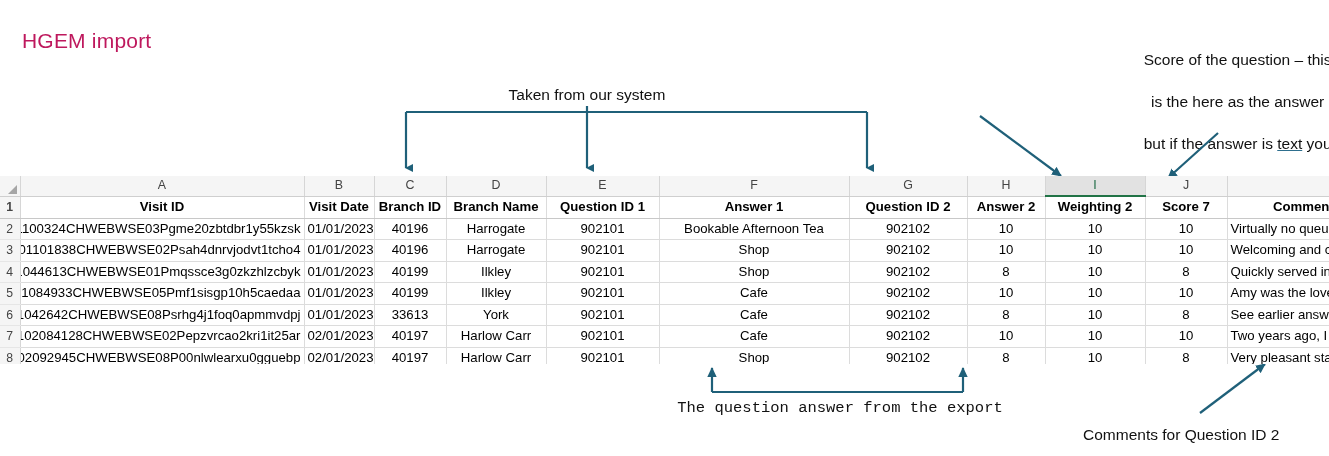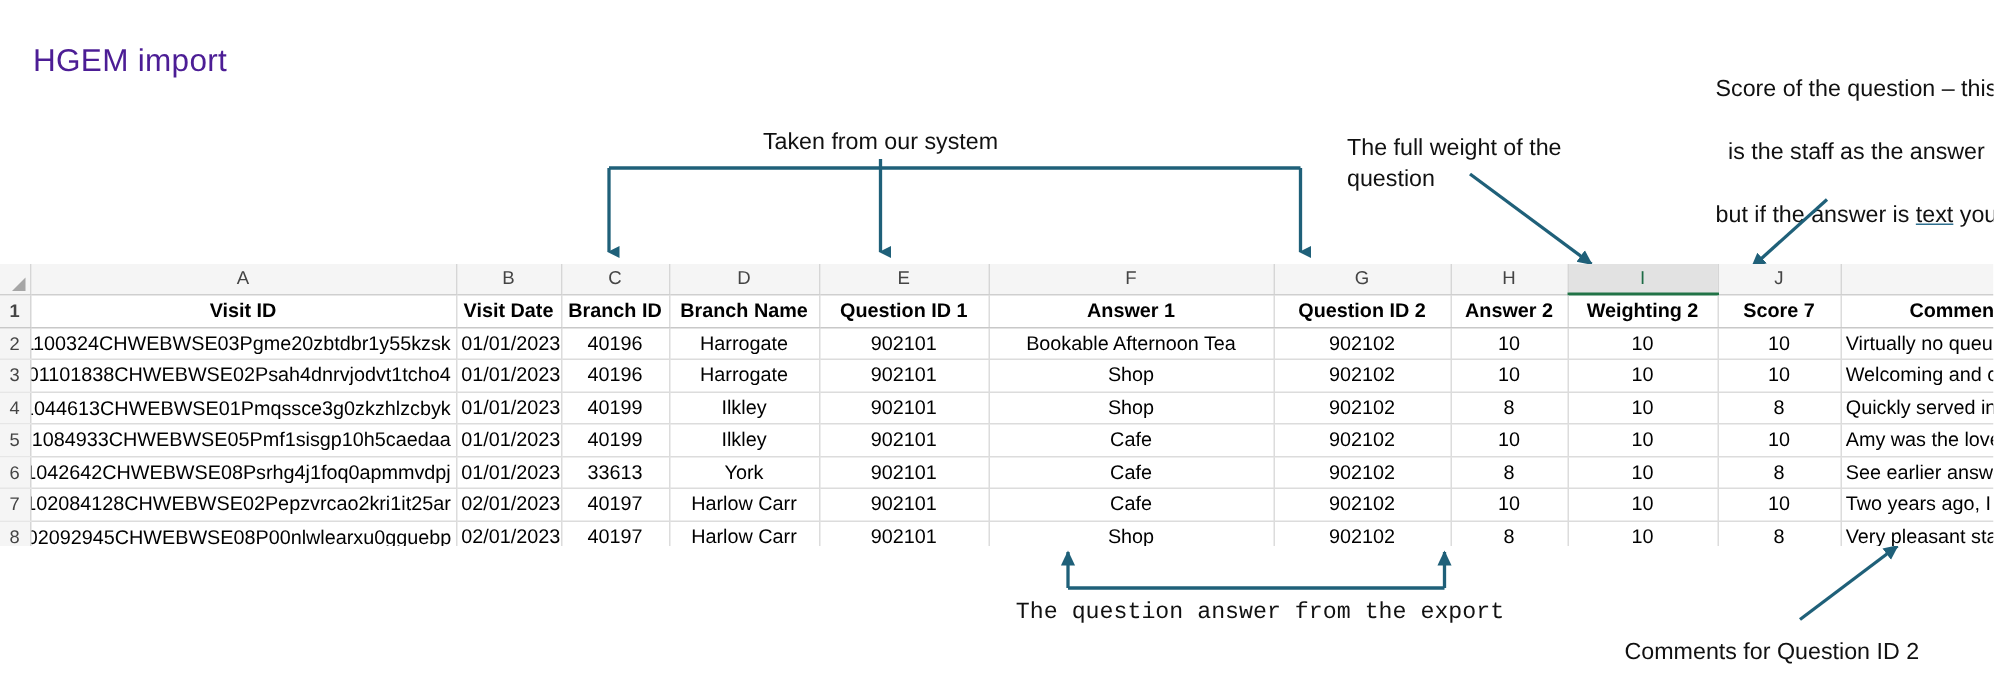--- a/index.html
+++ b/index.html
@@ -10,21 +10,21 @@
     font-family: "Liberation Sans", sans-serif;
     overflow: hidden;
   }
   #root { position: relative; width: 1329px; height: 456px; background:#fff; }
 
   
   .doc-title {
     position: absolute;
     left: 22px; top: 29px;
     font-size: 21px;
-    color: #4c1d95;
+    color: #be185d;
     letter-spacing: .2px;
     white-space: nowrap;
   }
 
   
   .anno {
     position: absolute;
     font-size: 15.5px;
     color: #111111;
     line-height: 21px;
@@ -120,26 +120,24 @@
 </style>
 </head>
 <body>
 
 <div id="root">
 
   <div class="doc-title">HGEM import</div>
 
   <div class="anno c" style="left:427px; top:84px; width:320px;">Taken from our system</div>
 
-  <div class="anno" style="left:898px; top:88px; width:196px;">The full weight of the
-question</div>
 
   <div class="anno c" style="left:1122px; top:28px; width:214px;">
     <span>Score of the question – this</span><br>
-    <span>is the staff as the answer</span><br>
+    <span>is the here as the answer</span><br>
     <span>but if the answer is </span><u>text</u><span> you</span><br>
     <span>would put the weight here</span>
   </div>
 
   <div class="anno c" style="left:660px; top:398px; width:360px;font-family:Liberation Mono, monospace;">The question answer from the export</div>
 
   <div class="anno" style="left:1083px; top:424px; width:260px;">Comments for Question ID 2</div>
 
   <svg id="connectors" viewBox="0 0 1329 456">
     <defs>

